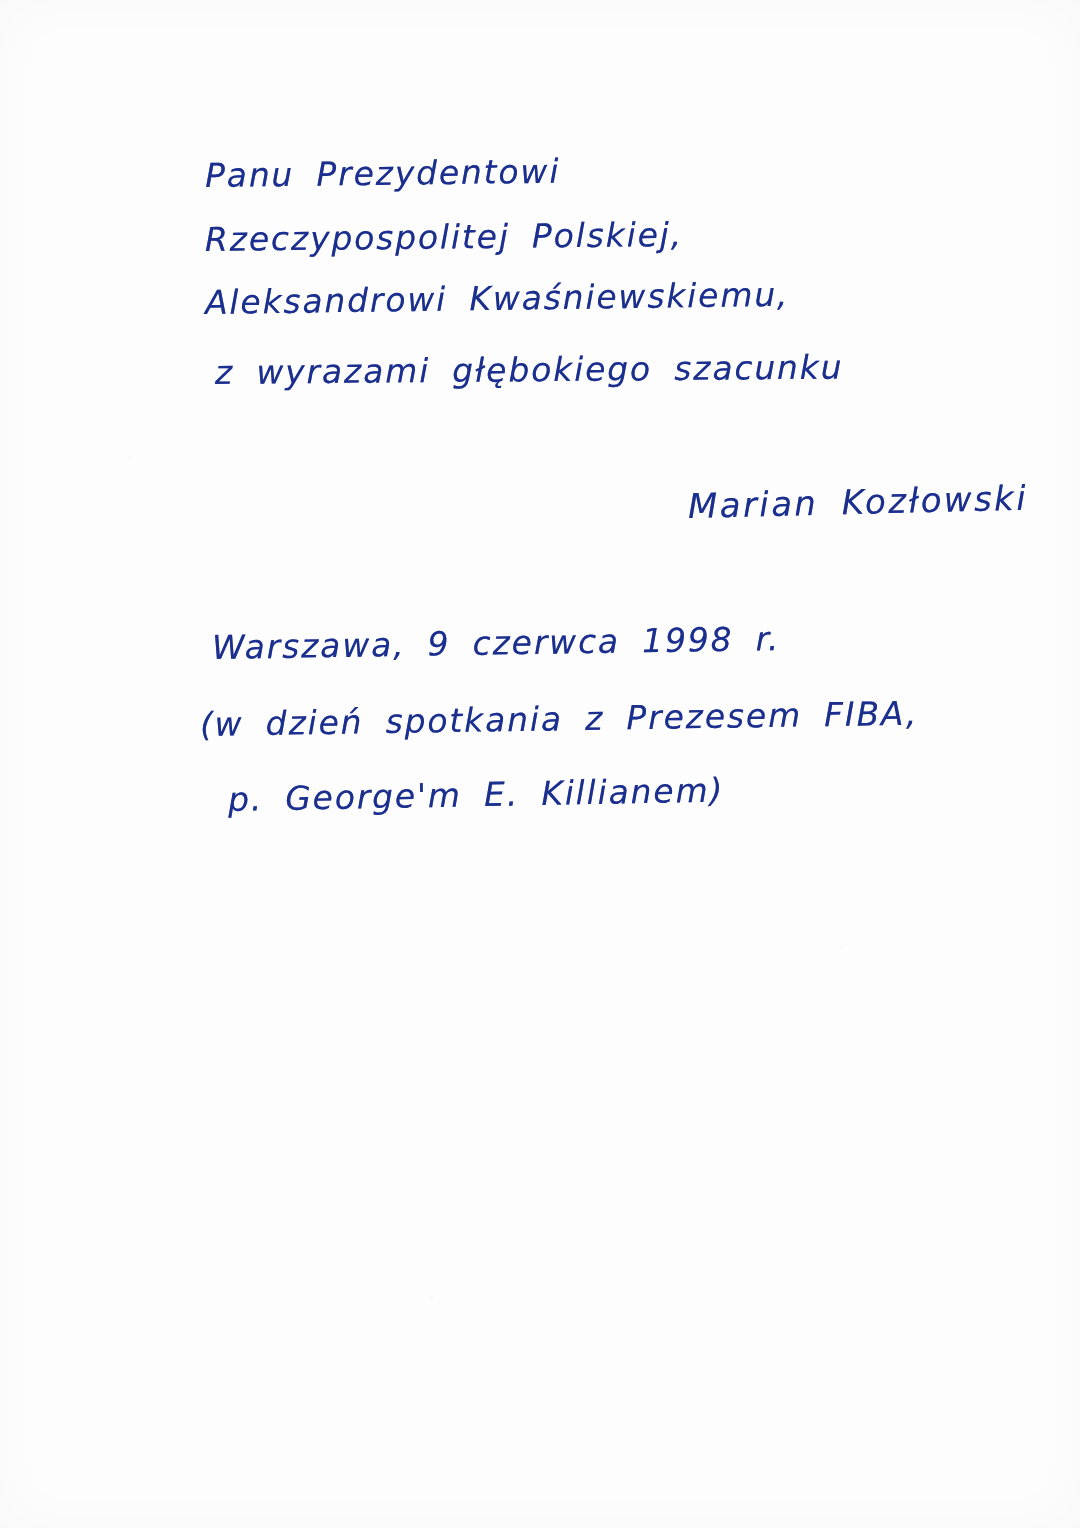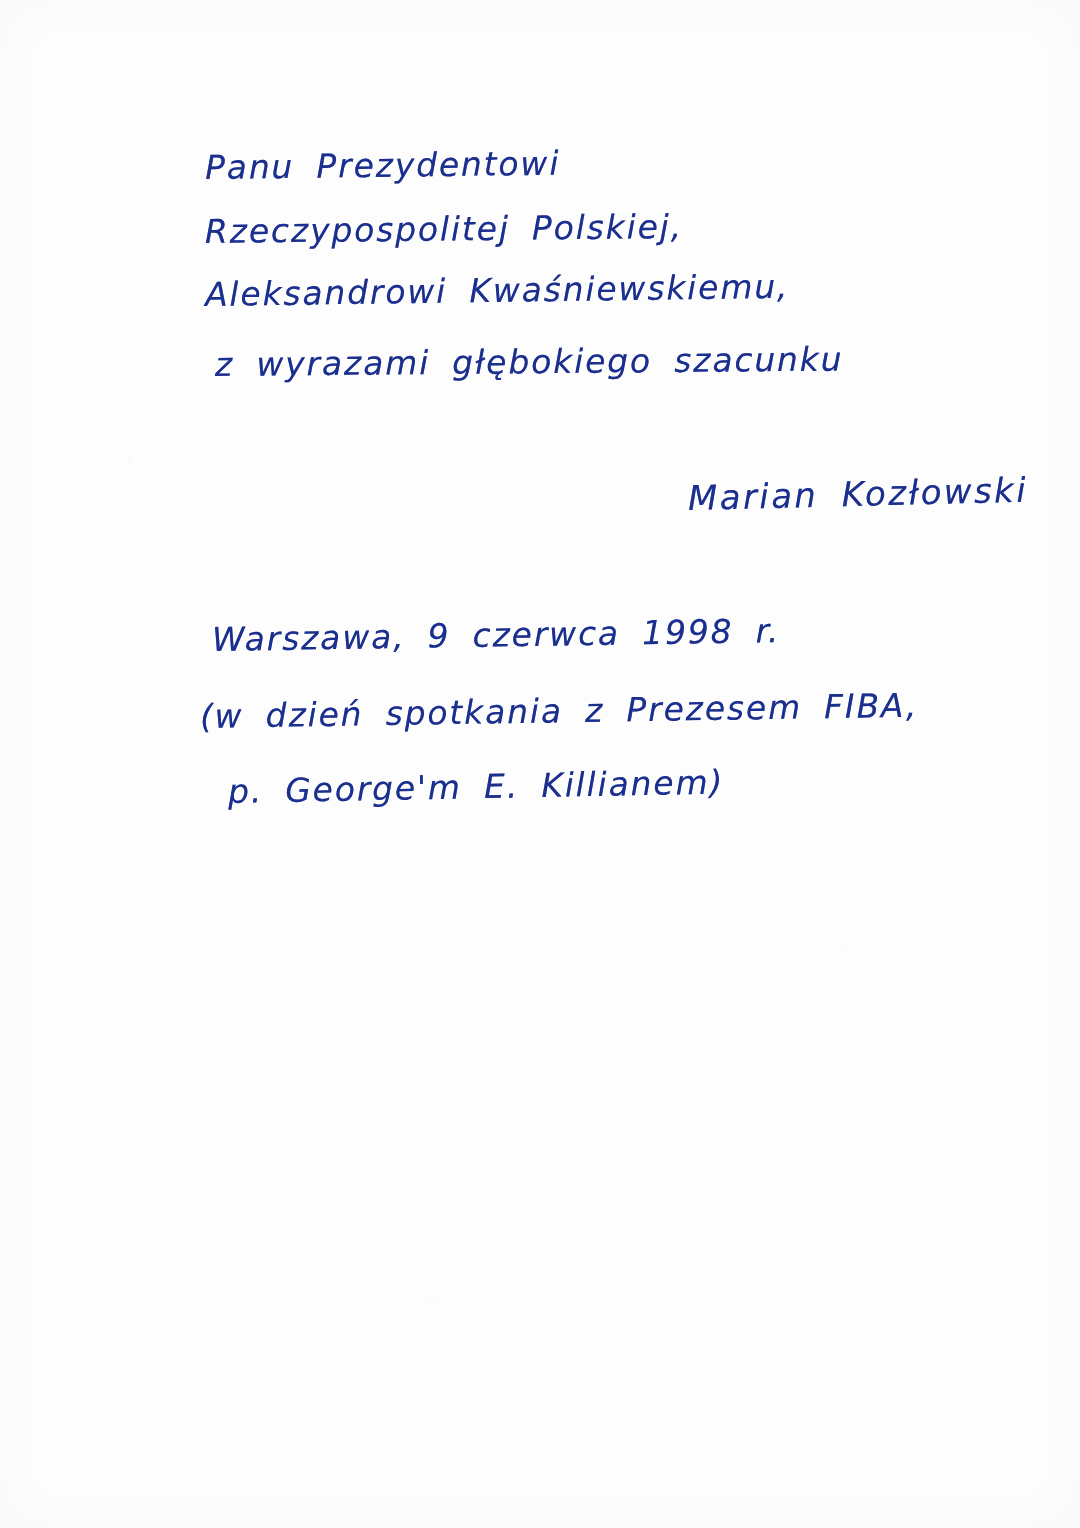--- a/index.html
+++ b/index.html
@@ -30,21 +30,21 @@
   .scan-edge {
     position: absolute;
     inset: 0;
     pointer-events: none;
     box-shadow: inset 0 0 60px rgba(0,0,0,0.025);
   }
 
   .handwriting {
     position: absolute;
     left: 0;
-    top: 0;
+    top: 8px;
     width: 1080px;
     height: 1208px;
   }
 
   .hw-line {
     position: absolute;
     color: #1b2f8f;
     font-family: "DejaVu Sans", sans-serif;
     font-style: italic;
     font-weight: 400;

